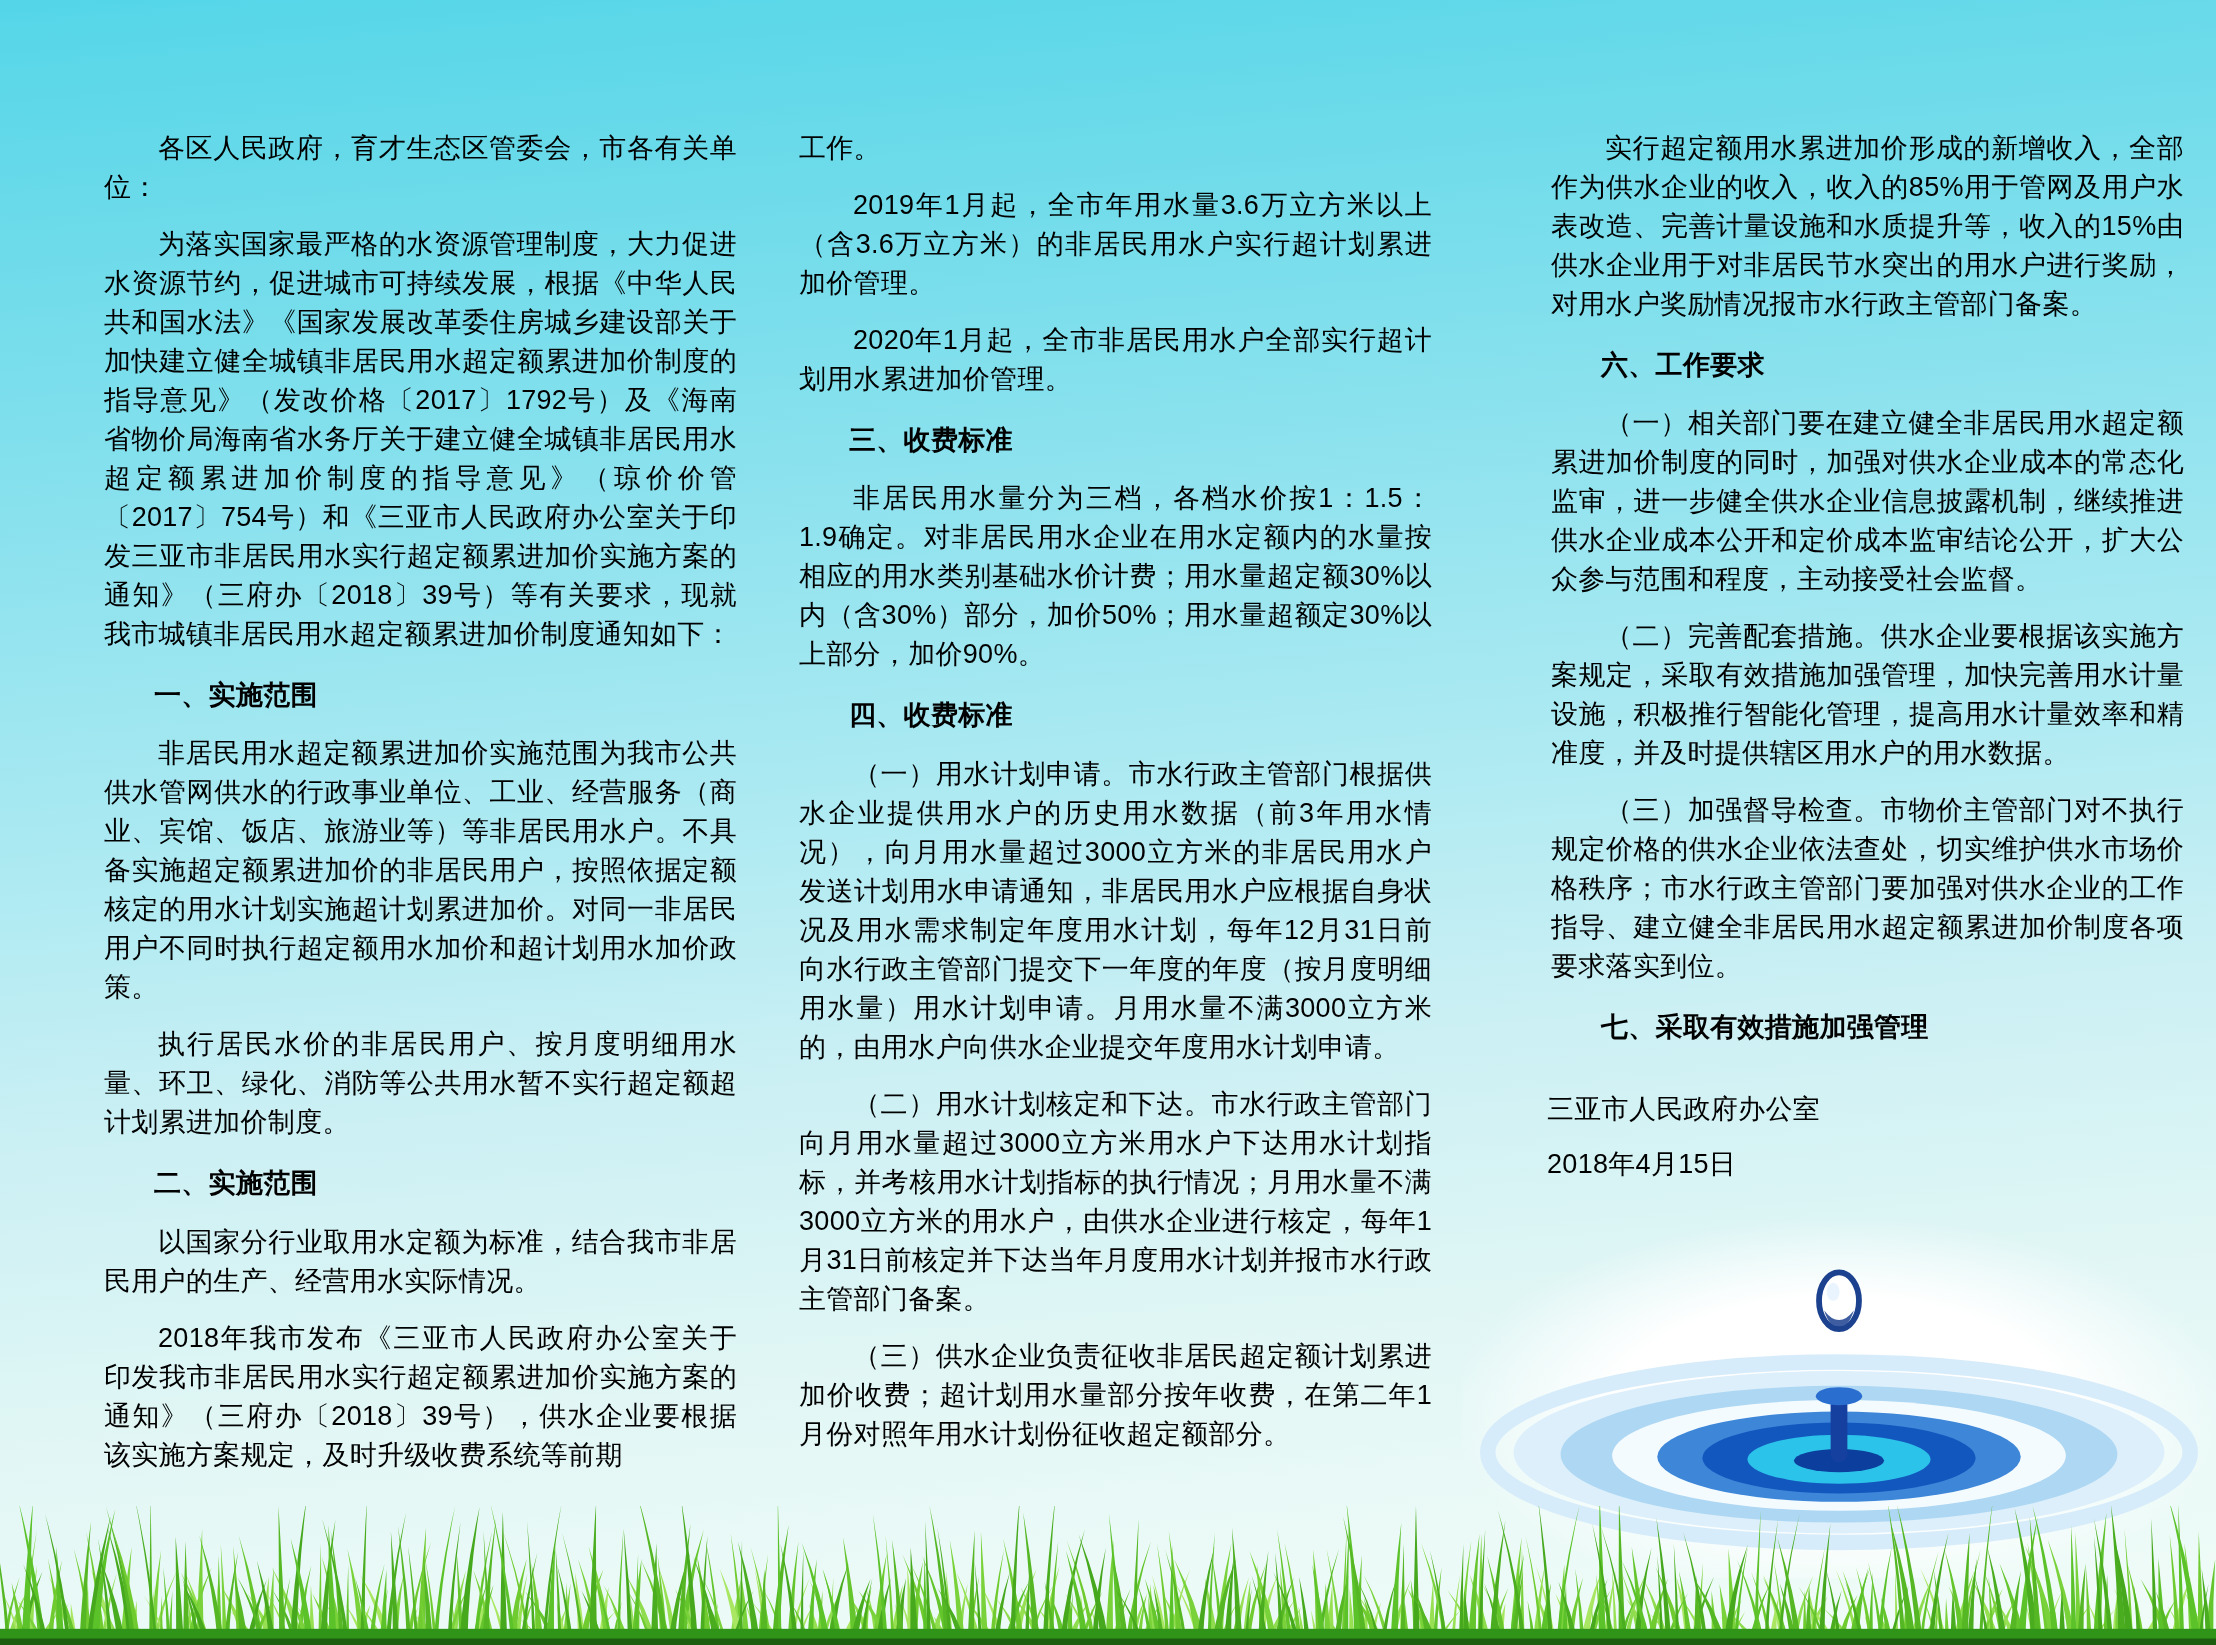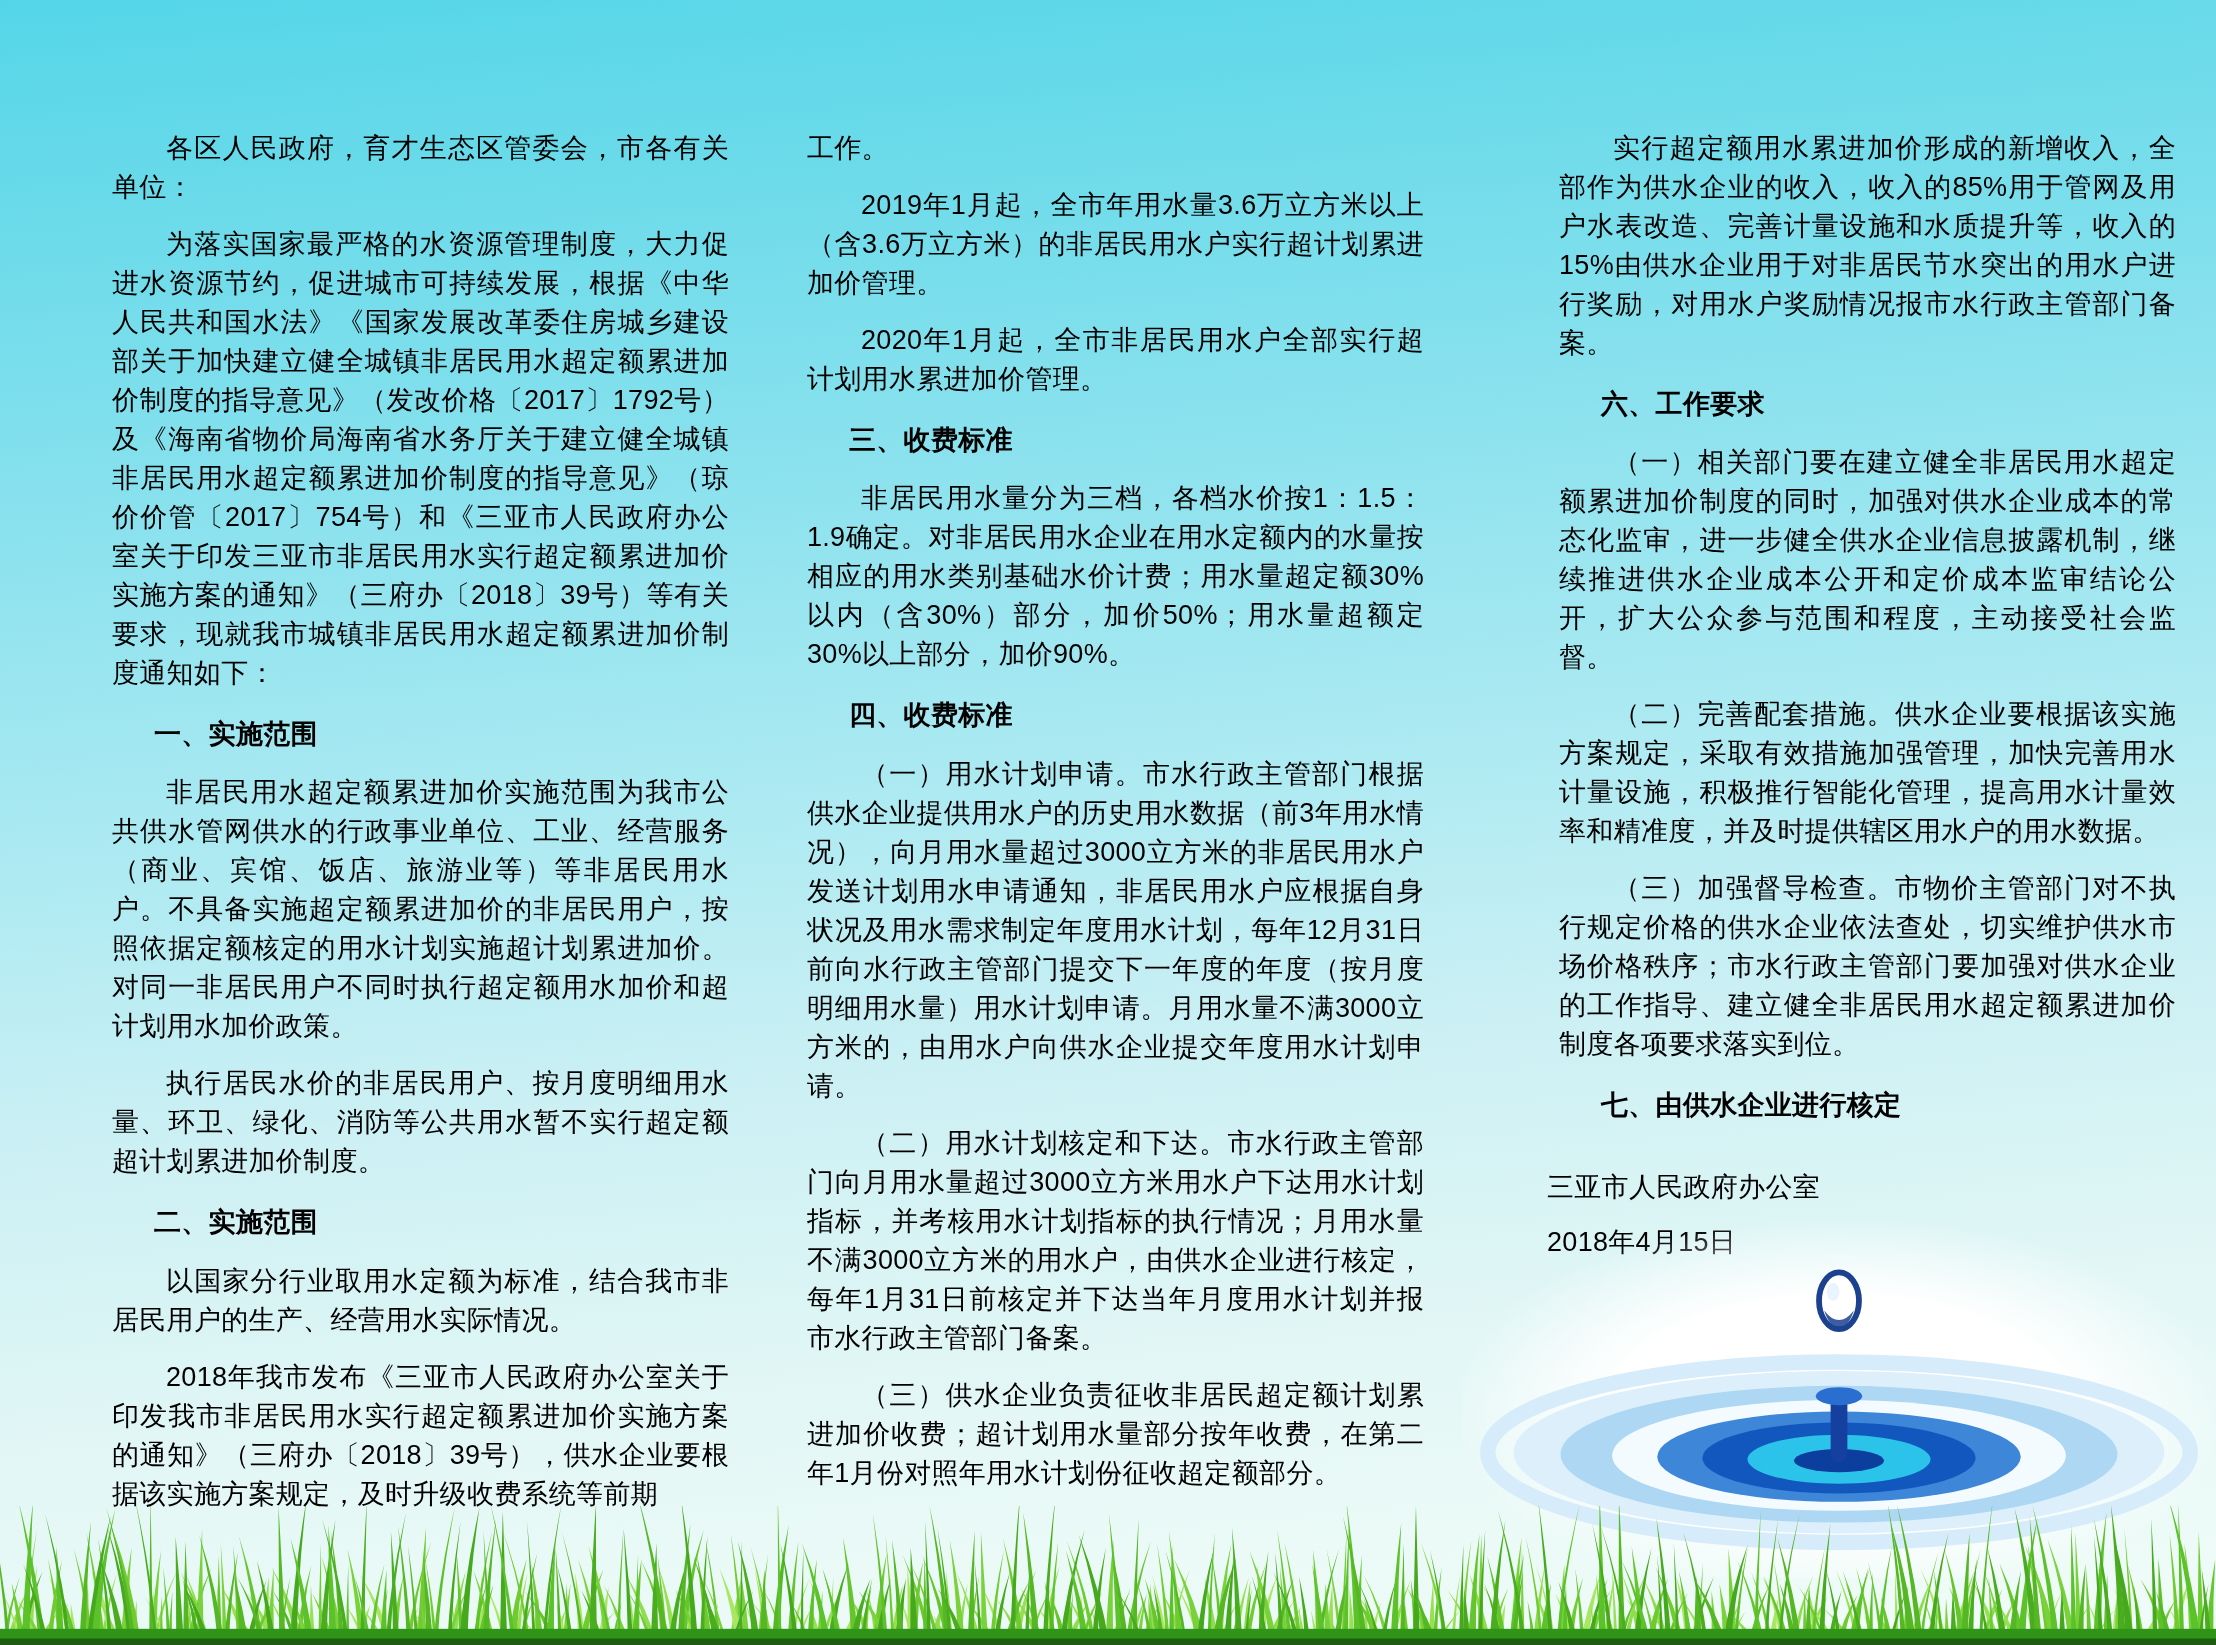--- a/index.html
+++ b/index.html
@@ -19,21 +19,21 @@
     top:129px;
     width:641px;
     font-size:27px;
     line-height:39px;
     text-align:justify;
     letter-spacing:0.3px;
   }
   .col-left{left:100px;}
   .col-mid{left:795px;}
   .col-right{left:1547px;}
-  .para{text-indent:2em;margin:18px 12px;}
+  .para{text-indent:2em;margin:18px 4px;}
   .para.cont{text-indent:0;}
   .heading{font-weight:bold;text-indent:2em;margin:22px 0 19.3px;}
   .col > :first-child{margin-top:0;}
   .signature{margin-top:35px;text-align:left;}
   .signature .sig-line{line-height:55px;}
   .waterdrop{
     position:absolute;left:1462px;top:1204px;width:754px;height:374px;
     background:radial-gradient(ellipse 52% 52% at 50% 55%,
       #ffffff 0%, #ffffff 58%, rgba(255,255,255,0) 100%);
   }
@@ -67,21 +67,21 @@
     <p class="para">（二）用水计划核定和下达。市水行政主管部门向月用水量超过3000立方米用水户下达用水计划指标，并考核用水计划指标的执行情况；月用水量不满3000立方米的用水户，由供水企业进行核定，每年1月31日前核定并下达当年月度用水计划并报市水行政主管部门备案。</p>
     <p class="para">（三）供水企业负责征收非居民超定额计划累进加价收费；超计划用水量部分按年收费，在第二年1月份对照年用水计划份征收超定额部分。</p>
   </div>
 
   <div class="col col-right">
     <p class="para">实行超定额用水累进加价形成的新增收入，全部作为供水企业的收入，收入的85%用于管网及用户水表改造、完善计量设施和水质提升等，收入的15%由供水企业用于对非居民节水突出的用水户进行奖励，对用水户奖励情况报市水行政主管部门备案。</p>
     <div class="heading">六、工作要求</div>
     <p class="para">（一）相关部门要在建立健全非居民用水超定额累进加价制度的同时，加强对供水企业成本的常态化监审，进一步健全供水企业信息披露机制，继续推进供水企业成本公开和定价成本监审结论公开，扩大公众参与范围和程度，主动接受社会监督。</p>
     <p class="para">（二）完善配套措施。供水企业要根据该实施方案规定，采取有效措施加强管理，加快完善用水计量设施，积极推行智能化管理，提高用水计量效率和精准度，并及时提供辖区用水户的用水数据。</p>
     <p class="para">（三）加强督导检查。市物价主管部门对不执行规定价格的供水企业依法查处，切实维护供水市场价格秩序；市水行政主管部门要加强对供水企业的工作指导、建立健全非居民用水超定额累进加价制度各项要求落实到位。</p>
-    <div class="heading">七、由供水企业进行核定</div>
+    <div class="heading">七、采取有效措施加强管理</div>
     <div class="signature">
       <div class="sig-line">三亚市人民政府办公室</div>
       <div class="sig-line">2018年4月15日</div>
     </div>
   </div>
 
   <div class="waterdrop">
     <svg width="754" height="374" viewBox="0 0 1170 580">
       <ellipse cx="585" cy="385" rx="545" ry="140" fill="none" stroke="#d7ecfa" stroke-width="24"></ellipse>
       <ellipse cx="585" cy="385" rx="505" ry="126" fill="#dceffb"></ellipse>

